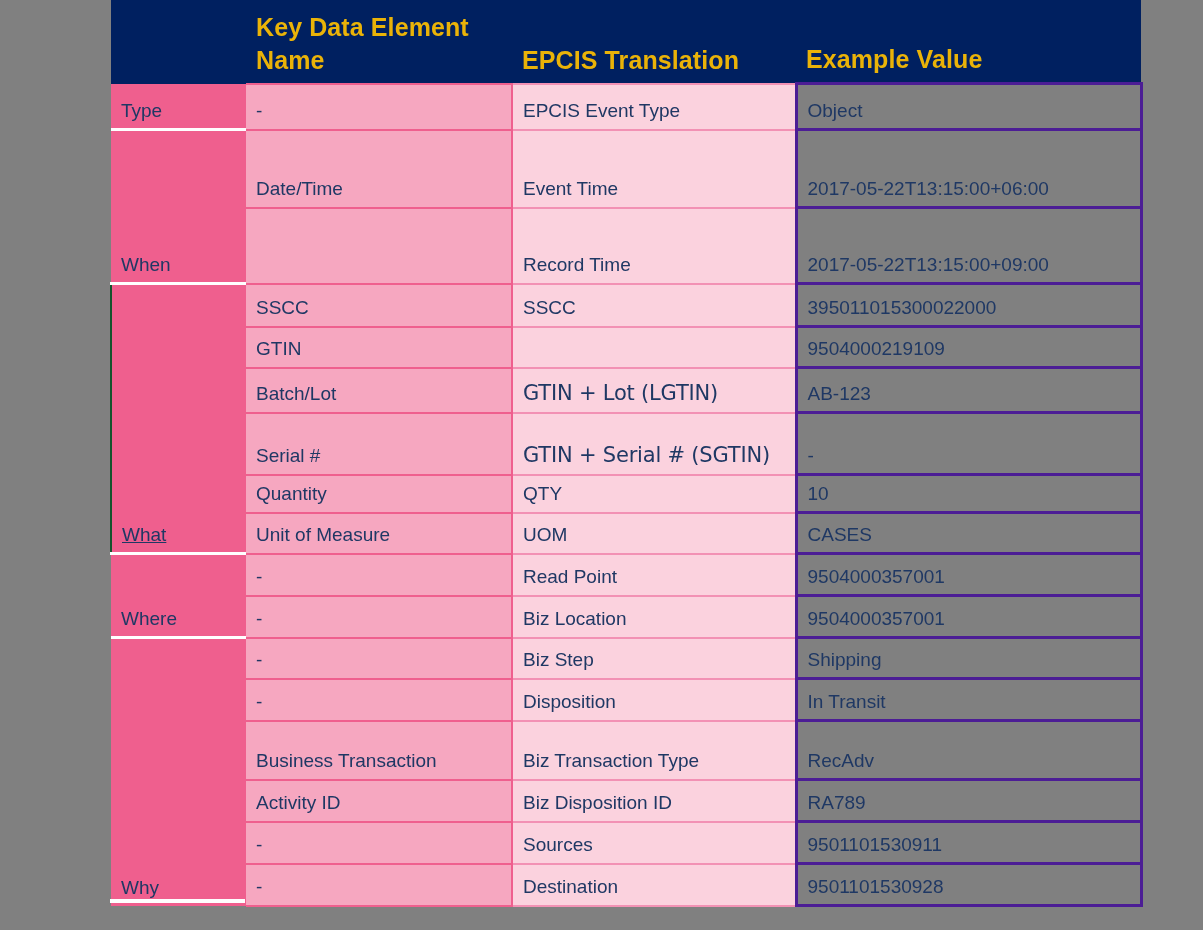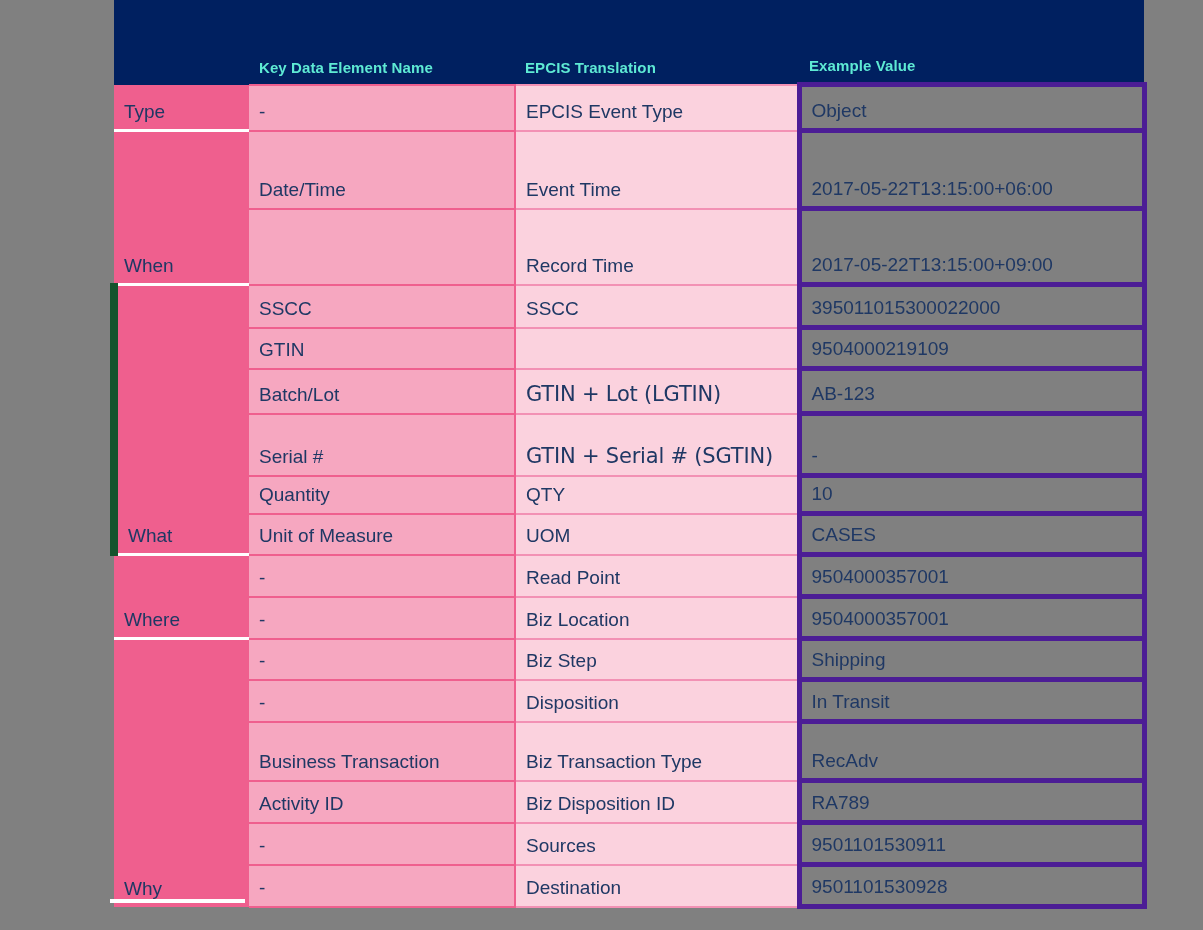--- a/index.html
+++ b/index.html
@@ -33,23 +33,23 @@
 
   
   col.c-cat   { width: 135px; }
   col.c-kde   { width: 266px; }
   col.c-epcis { width: 284px; }
   col.c-val   { width: 345px; }
 
   
   thead th {
     background: #002060;
-    color: #5eead4;
+    color: #eab308;
     font-weight: bold;
-    font-size: 15px;
+    font-size: 25px;
     text-align: left;
     vertical-align: bottom;
     padding: 4px 0 6px 10px;
     border: none;
     line-height: 1.32;
     height: 72px;
     letter-spacing: 0.1px;
   }
   thead th.th-blank { padding: 0; }
 
@@ -69,37 +69,37 @@
     color: #ffffff;
     font-size: 19.5px;
     vertical-align: top;
     padding: 5px 6px 4px 10px;
     border-top: 3px solid #ffffff;
     border-bottom: 0;
     border-left: 0;
     border-right: 0;
   }
   td.cat.first { border-top: 0; }
-  td.cat.lime-left { border-left: 8px solid #14532d; }
+  td.cat.lime-left { border-left: 2px solid #14532d; text-decoration: underline; }
 
   
   td.kde {
     background: #f6a7c0;
     border: 2px solid #ef5f8e;
     border-left: 0;
   }
   
   td.epcis {
     background: #fbd2de;
     border: 2px solid #f291b4;
   }
   
   td.val {
     background: transparent;
-    border: 5px solid #4c1d95;
+    border: 3px solid #4c1d95;
     color: #1f3864;
     padding-left: 8px;
   }
 
   
   td.epcis.serifish {
     font-family: "DejaVu Sans", sans-serif;
     font-size: 21px;
     letter-spacing: -0.2px;
   }

